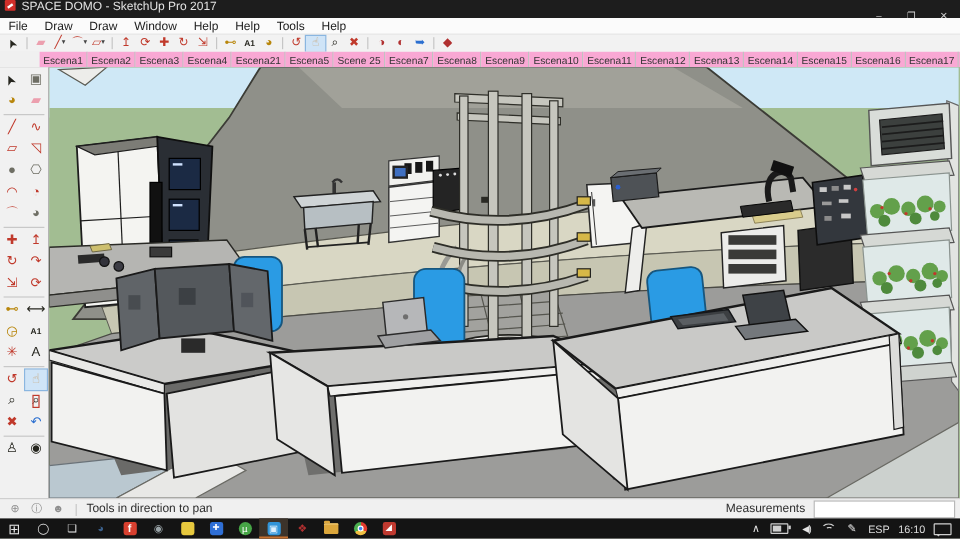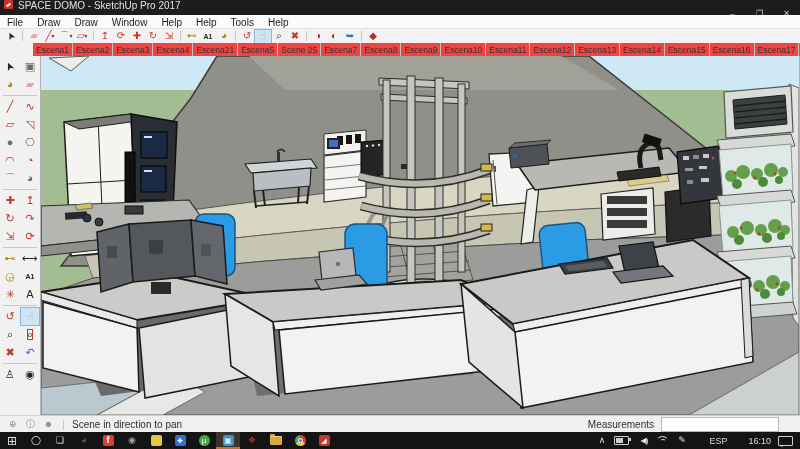--- a/index.html
+++ b/index.html
@@ -21,21 +21,21 @@
            display:flex;align-items:center;padding-left:3px;}
   .tb-icon{height:13px;min-width:16px;display:flex;align-items:center;justify-content:center;font-size:10px;line-height:1;}
   .tb-icon.sep{min-width:1px;width:1px;height:10px;background:#c6c6c6;margin:0 3px;}
   .tb-icon.active{background:#cfe4f7;outline:1px solid #8ab6e0;}
   .caret{font-size:6px;color:#444;margin-left:0px;}
   .glyph{font-style:normal;}
   .caret:empty{display:none;}
   
   .tabs{position:absolute;top:43px;left:0;right:0;height:13px;background:#f0f0f0;border-bottom:1px solid #a6a6a6;
         display:flex;align-items:stretch;padding-left:33px;font-size:8.5px;color:#333;overflow:hidden;}
-  .tab{padding:0 3px;border-right:1px solid #c2c2c2;display:flex;align-items:center;white-space:nowrap;background:#ef4444;}
+  .tab{padding:0 3px;border-right:1px solid #c2c2c2;display:flex;align-items:center;white-space:nowrap;background:#f9a8d4;}
   
   .main{position:absolute;top:56px;left:0;right:0;height:359px;display:flex;}
   .palette{width:41px;background:#f1f1f1;border-right:1px solid #b3b3b3;box-sizing:border-box;
            display:grid;grid-template-columns:18px 18px;gap:1px 2px;justify-content:center;align-content:start;padding-top:2px;}
   .ptool{height:17px;display:flex;align-items:center;justify-content:center;font-size:11px;line-height:1;}
   .ptool.psep{grid-column:1/-1;height:1px;background:#c8c8c8;margin:1px 2px;}
   .ptool.active{background:#cfe4f7;outline:1px solid #8ab6e0;}
   .ptool.small .glyph{font-size:7px;font-weight:bold;}
   .ptool.boxed .glyph{outline:1px solid #c0392b;outline-offset:-1px;}
   .tb-icon.small .glyph{font-size:7px;font-weight:bold;}
@@ -43,21 +43,21 @@
   .c-red{color:#c0392b;} .c-dred{color:#b03030;} .c-dark{color:#26261f;} .c-gray{color:#6e6e64;}
   .c-pink{color:#ec9fae;} .c-tan{color:#c9a87c;} .c-gold{color:#b8860b;} .c-blue{color:#2b6fd0;}
   .c-white{color:#e4e4e4;} .c-navy{color:#3a5f8a;} .c-lgray{color:#9aa4a8;}
   .viewport{flex:1;position:relative;background:#a2bd92;overflow:hidden;}
   .viewport svg{position:absolute;inset:0;display:block;}
   
   .statusbar{position:absolute;top:415px;left:0;right:0;height:17px;background:#f0f0f0;border-top:1px solid #cfcfcf;
              display:flex;align-items:center;font-size:10px;color:#2e2e2e;}
   .st-ic{width:11px;height:11px;border-radius:50%;color:#8d8d8d;font-size:9px;line-height:11px;text-align:center;margin-left:7px;}
   .st-div{width:1px;height:10px;background:#c8c8c8;margin:0 8px 0 9px;}
-  .meas{margin-left:auto;display:flex;align-items:center;gap:7px;margin-right:21px;}
+  .meas{margin-left:auto;display:flex;align-items:center;gap:7px;margin-right:4px;}
   .meas input{width:112px;height:11px;border:1px solid #b8b8b8;background:#fff;font-size:9px;font-family:inherit;}
   
   .taskbar{position:absolute;top:432px;left:0;right:0;height:17px;background:#141414;display:flex;align-items:center;color:#ddd;}
   .task{width:24px;height:17px;display:flex;align-items:center;justify-content:center;}
   .task.active{background:#3c332a;box-shadow:inset 0 -2px 0 #c5702f;}
   .ti{width:12px;height:12px;display:flex;align-items:center;justify-content:center;font-size:9px;line-height:1;
       font-style:normal;border-radius:2px;}
   .ti.big{font-size:12px;}
   .bg-red{background:#d8402f;color:#fff;font-weight:bold;width:11px;height:11px;}
   .bg-yellow{background:#e6c83e;width:11px;height:11px;}
@@ -73,21 +73,21 @@
   .tray .ti{width:13px;}
   .vol{font-size:8px;letter-spacing:-1px;}
   .battery{width:12px;height:7px;border:1px solid #cfcfcf;border-radius:1px;position:relative;margin-right:2px;}
   .battery::after{content:"";position:absolute;right:-3px;top:1px;width:2px;height:3px;background:#cfcfcf;}
   .battery::before{content:"";position:absolute;left:1px;top:1px;bottom:1px;width:7px;background:#cfcfcf;}
   .wifi{position:relative;width:12px;height:10px;}
   .wifi::before{content:"";position:absolute;left:0;top:0;width:11px;height:11px;border:1.5px solid transparent;border-top-color:#cfcfcf;border-radius:50%;}
   .wifi::after{content:"";position:absolute;left:3.5px;top:3.5px;width:4px;height:4px;border:1.5px solid transparent;border-top-color:#cfcfcf;border-radius:50%;}
   .bubble{width:10px;height:8px;border:1px solid #cfcfcf;border-radius:1px;position:relative;}
   .bubble::after{content:"";position:absolute;left:1px;bottom:-4px;border:2px solid transparent;border-top-color:#cfcfcf;}
-  .tray-text{white-space:nowrap;margin-left:14px;}
+  .tray-text{white-space:nowrap;}
 </style>
 </head>
 <body>
 
 <div class="titlebar">
   <span class="su-logo"></span>
   <span>SPACE DOMO - SketchUp Pro 2017</span>
   <span class="win-controls">
 
   <span class="win-btn">
@@ -656,21 +656,21 @@
 </div>
 
 <div class="statusbar">
   <span style="display:flex;">
 
   <span class="st-ic">⊕</span>
       <span class="st-ic">ⓘ</span>
       <span class="st-ic">☻</span>
     </span>
   <span class="st-div"></span>
-  <span>Scene in direction to pan</span>
+  <span>Tools in direction to pan</span>
   <span class="meas">
     <span>Measurements</span>
     <input value="" style="">
   </span>
 </div>
 
 <div class="taskbar">
   <span style="display:flex;">
 
   <span class="task">

